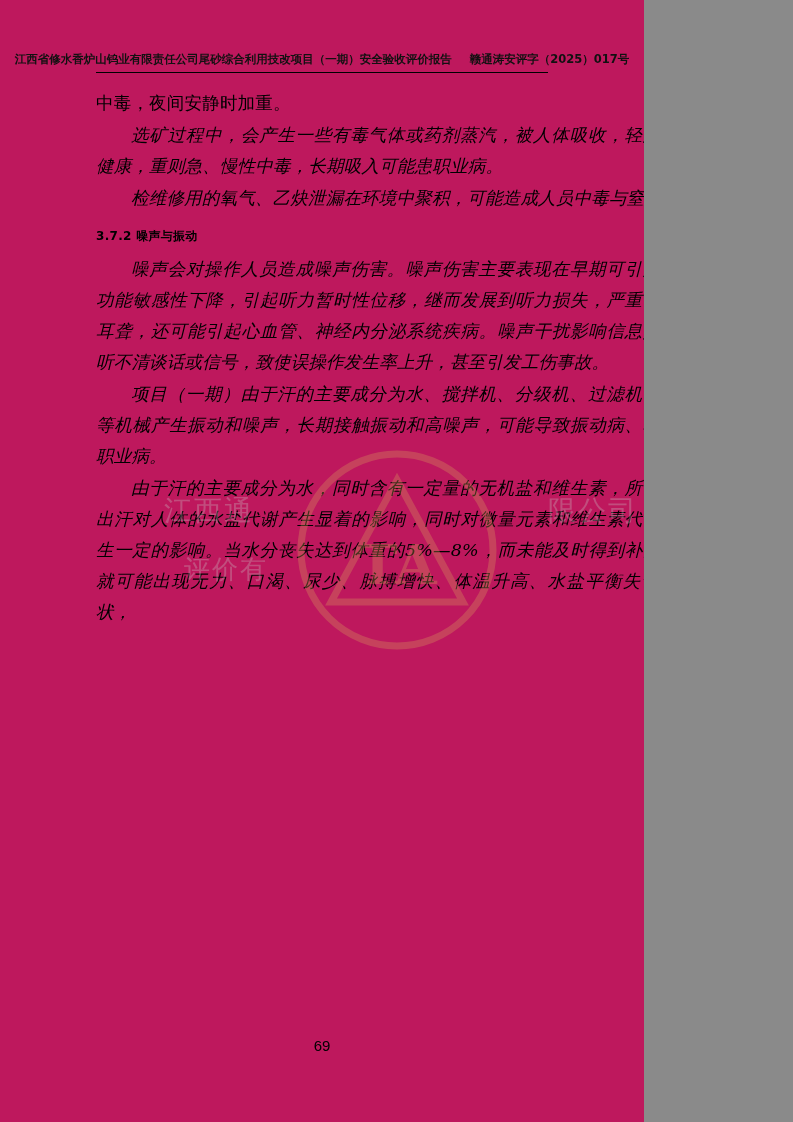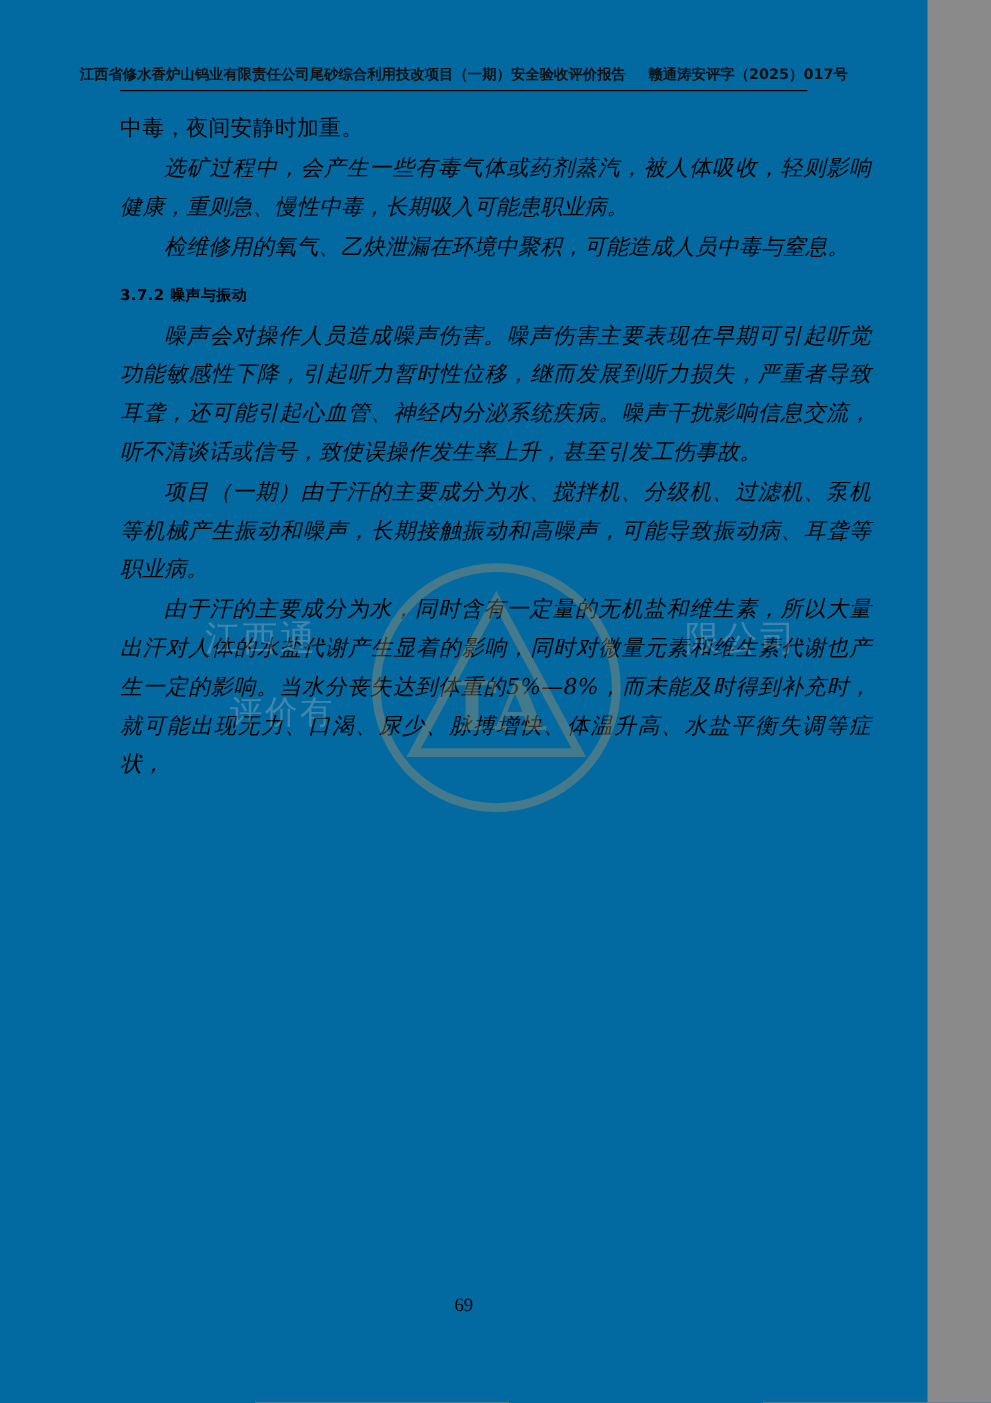--- a/index.html
+++ b/index.html
@@ -2,23 +2,23 @@
 <html><head>
 <meta charset="utf-8">
 <style>
   html, body {
     margin: 0;
     padding: 0;
     background: #8a8a8a;
   }
   .page {
     position: relative;
-    width: 742px;
+    width: 644px;
     height: 1122px;
-    background: #0369a1;
+    background: #be185d;
     overflow: hidden;
     font-family: "DejaVu Serif", "Liberation Serif", serif;
     color: #000;
     box-sizing: border-box;
   }
   .header {
     position: absolute;
     top: 52px;
     left: 0;
     right: 0;
@@ -65,21 +65,21 @@
     font-weight: bold;
     line-height: 30px;
     letter-spacing: 0.3px;
   }
   .pagenum {
     position: absolute;
     bottom: 68px;
     left: 0;
     right: 0;
     text-align: center;
-    font-family: Liberation Serif, serif;
+    font-family: Liberation Sans, sans-serif;
     font-size: 15px;
   }
 
   
   .watermark {
     position: absolute;
     left: 182px;
     top: 432px;
     width: 430px;
     height: 250px;

